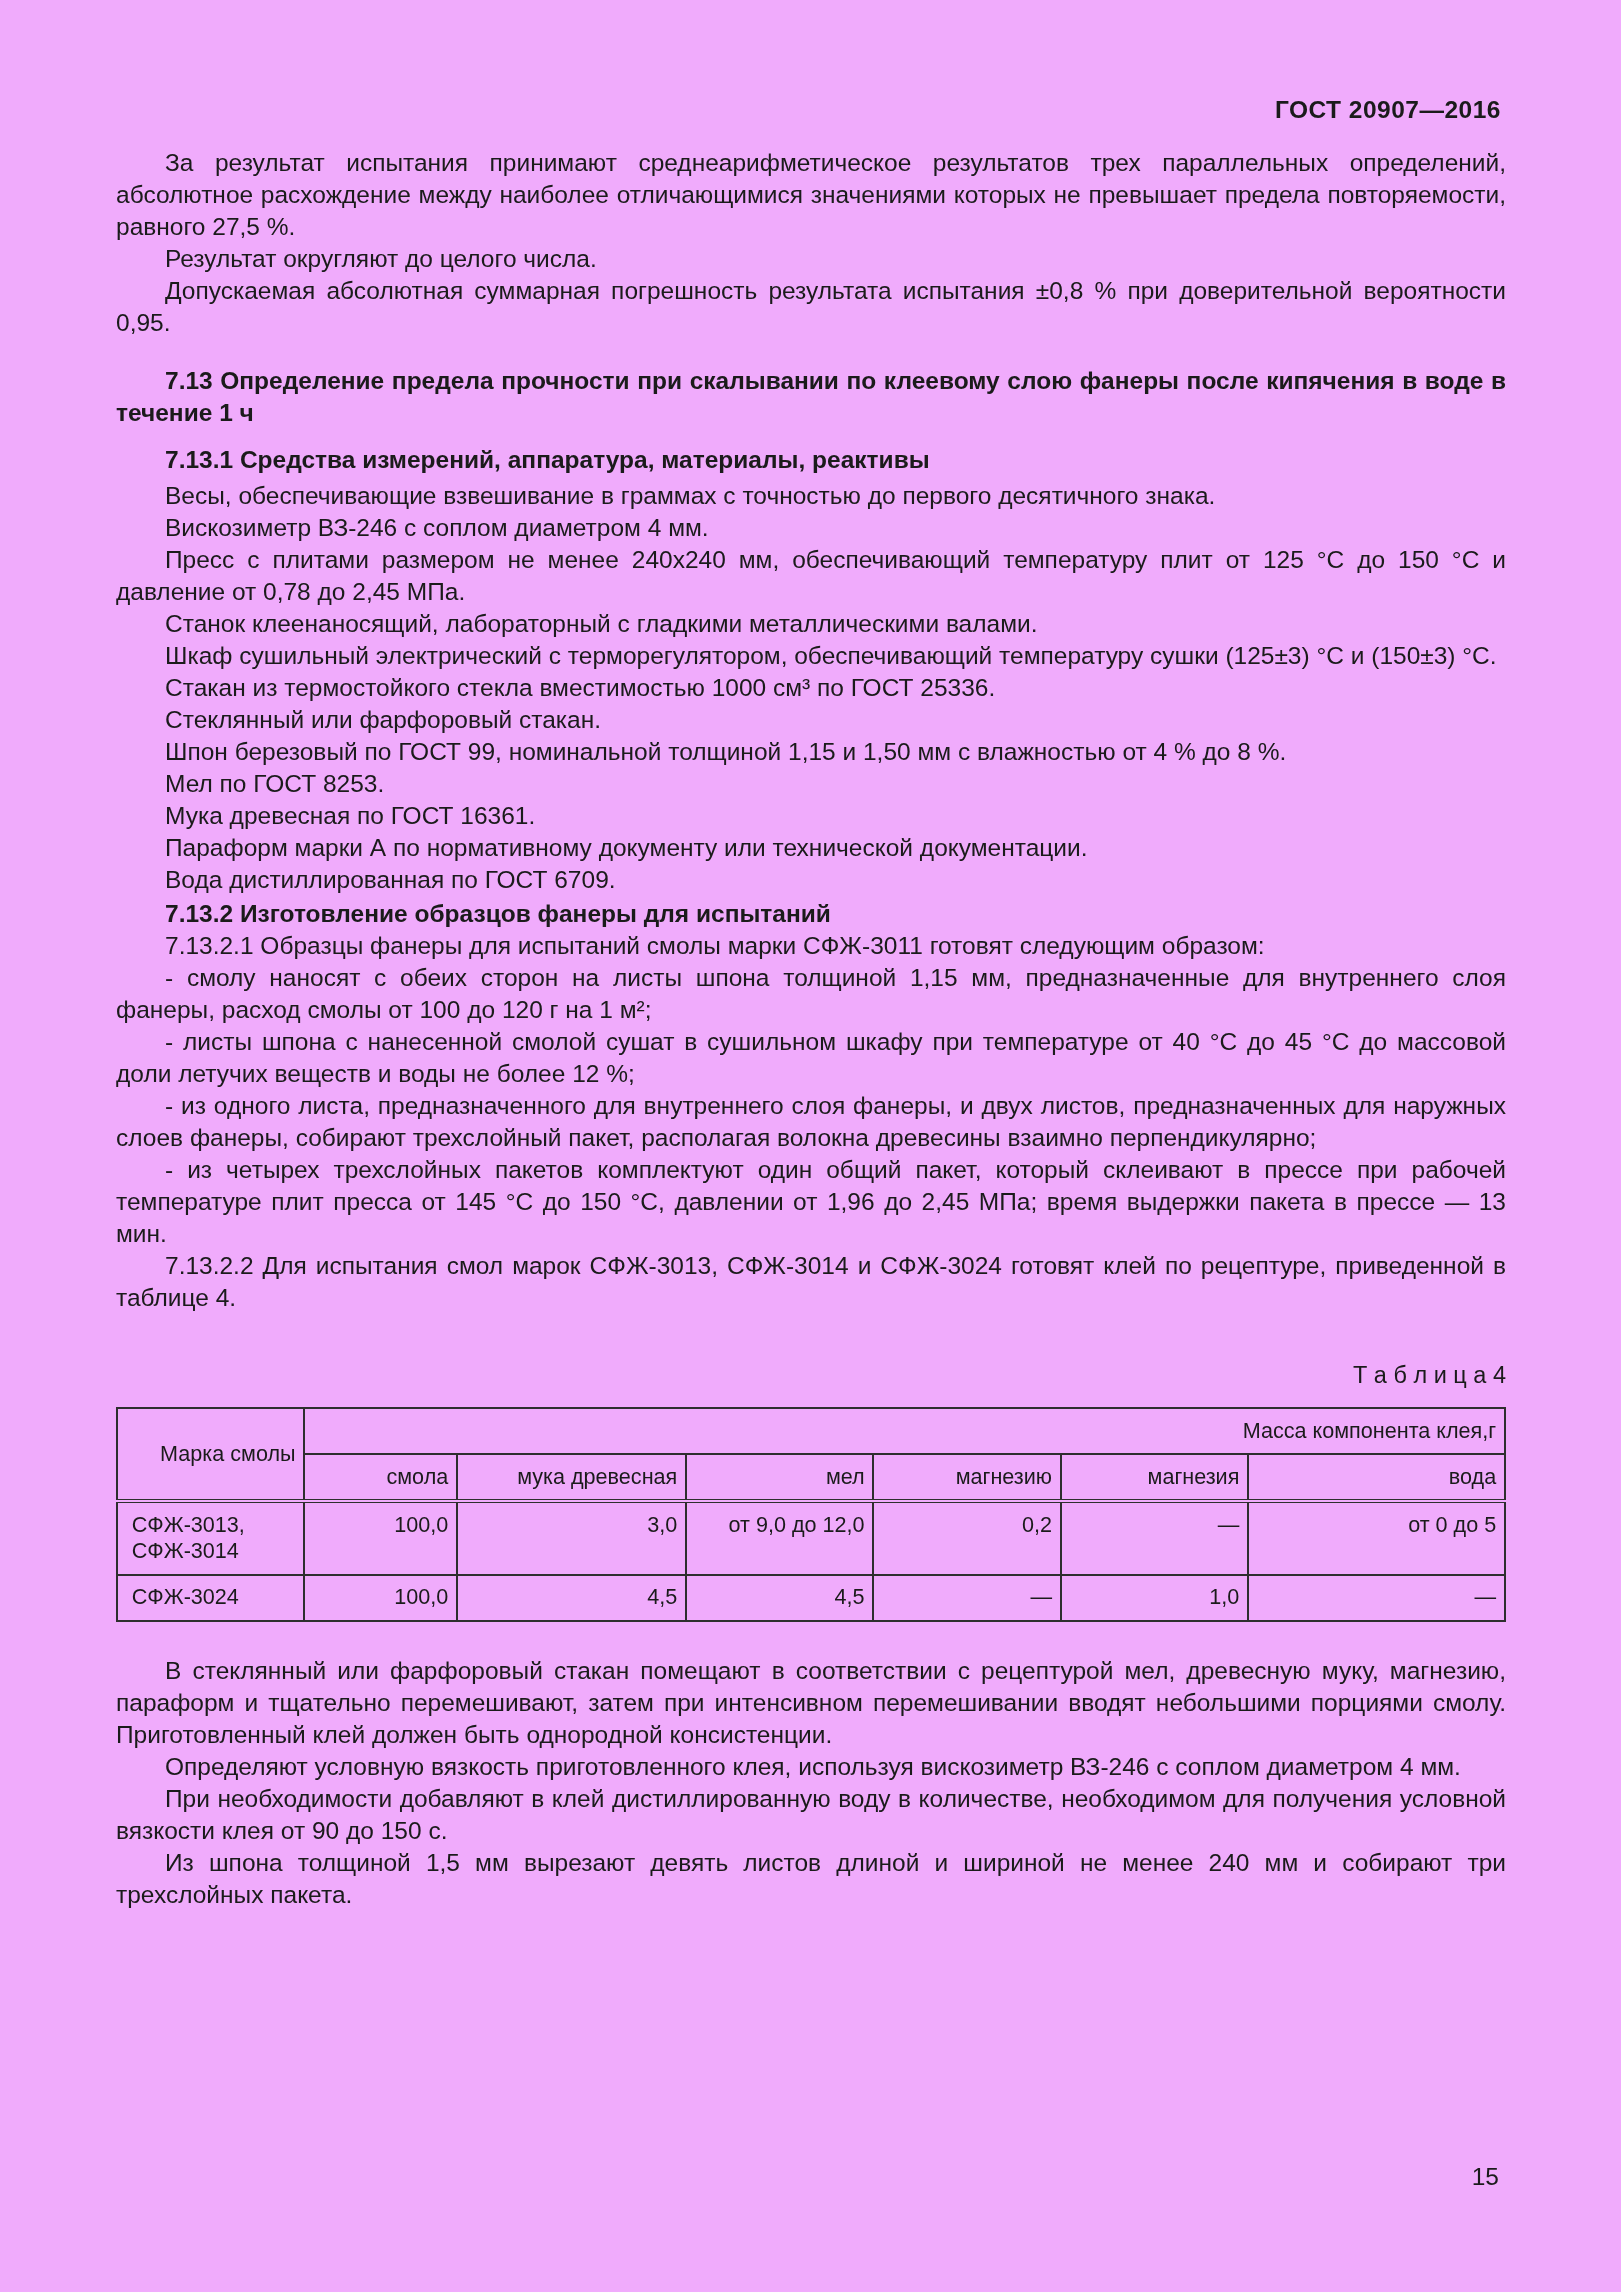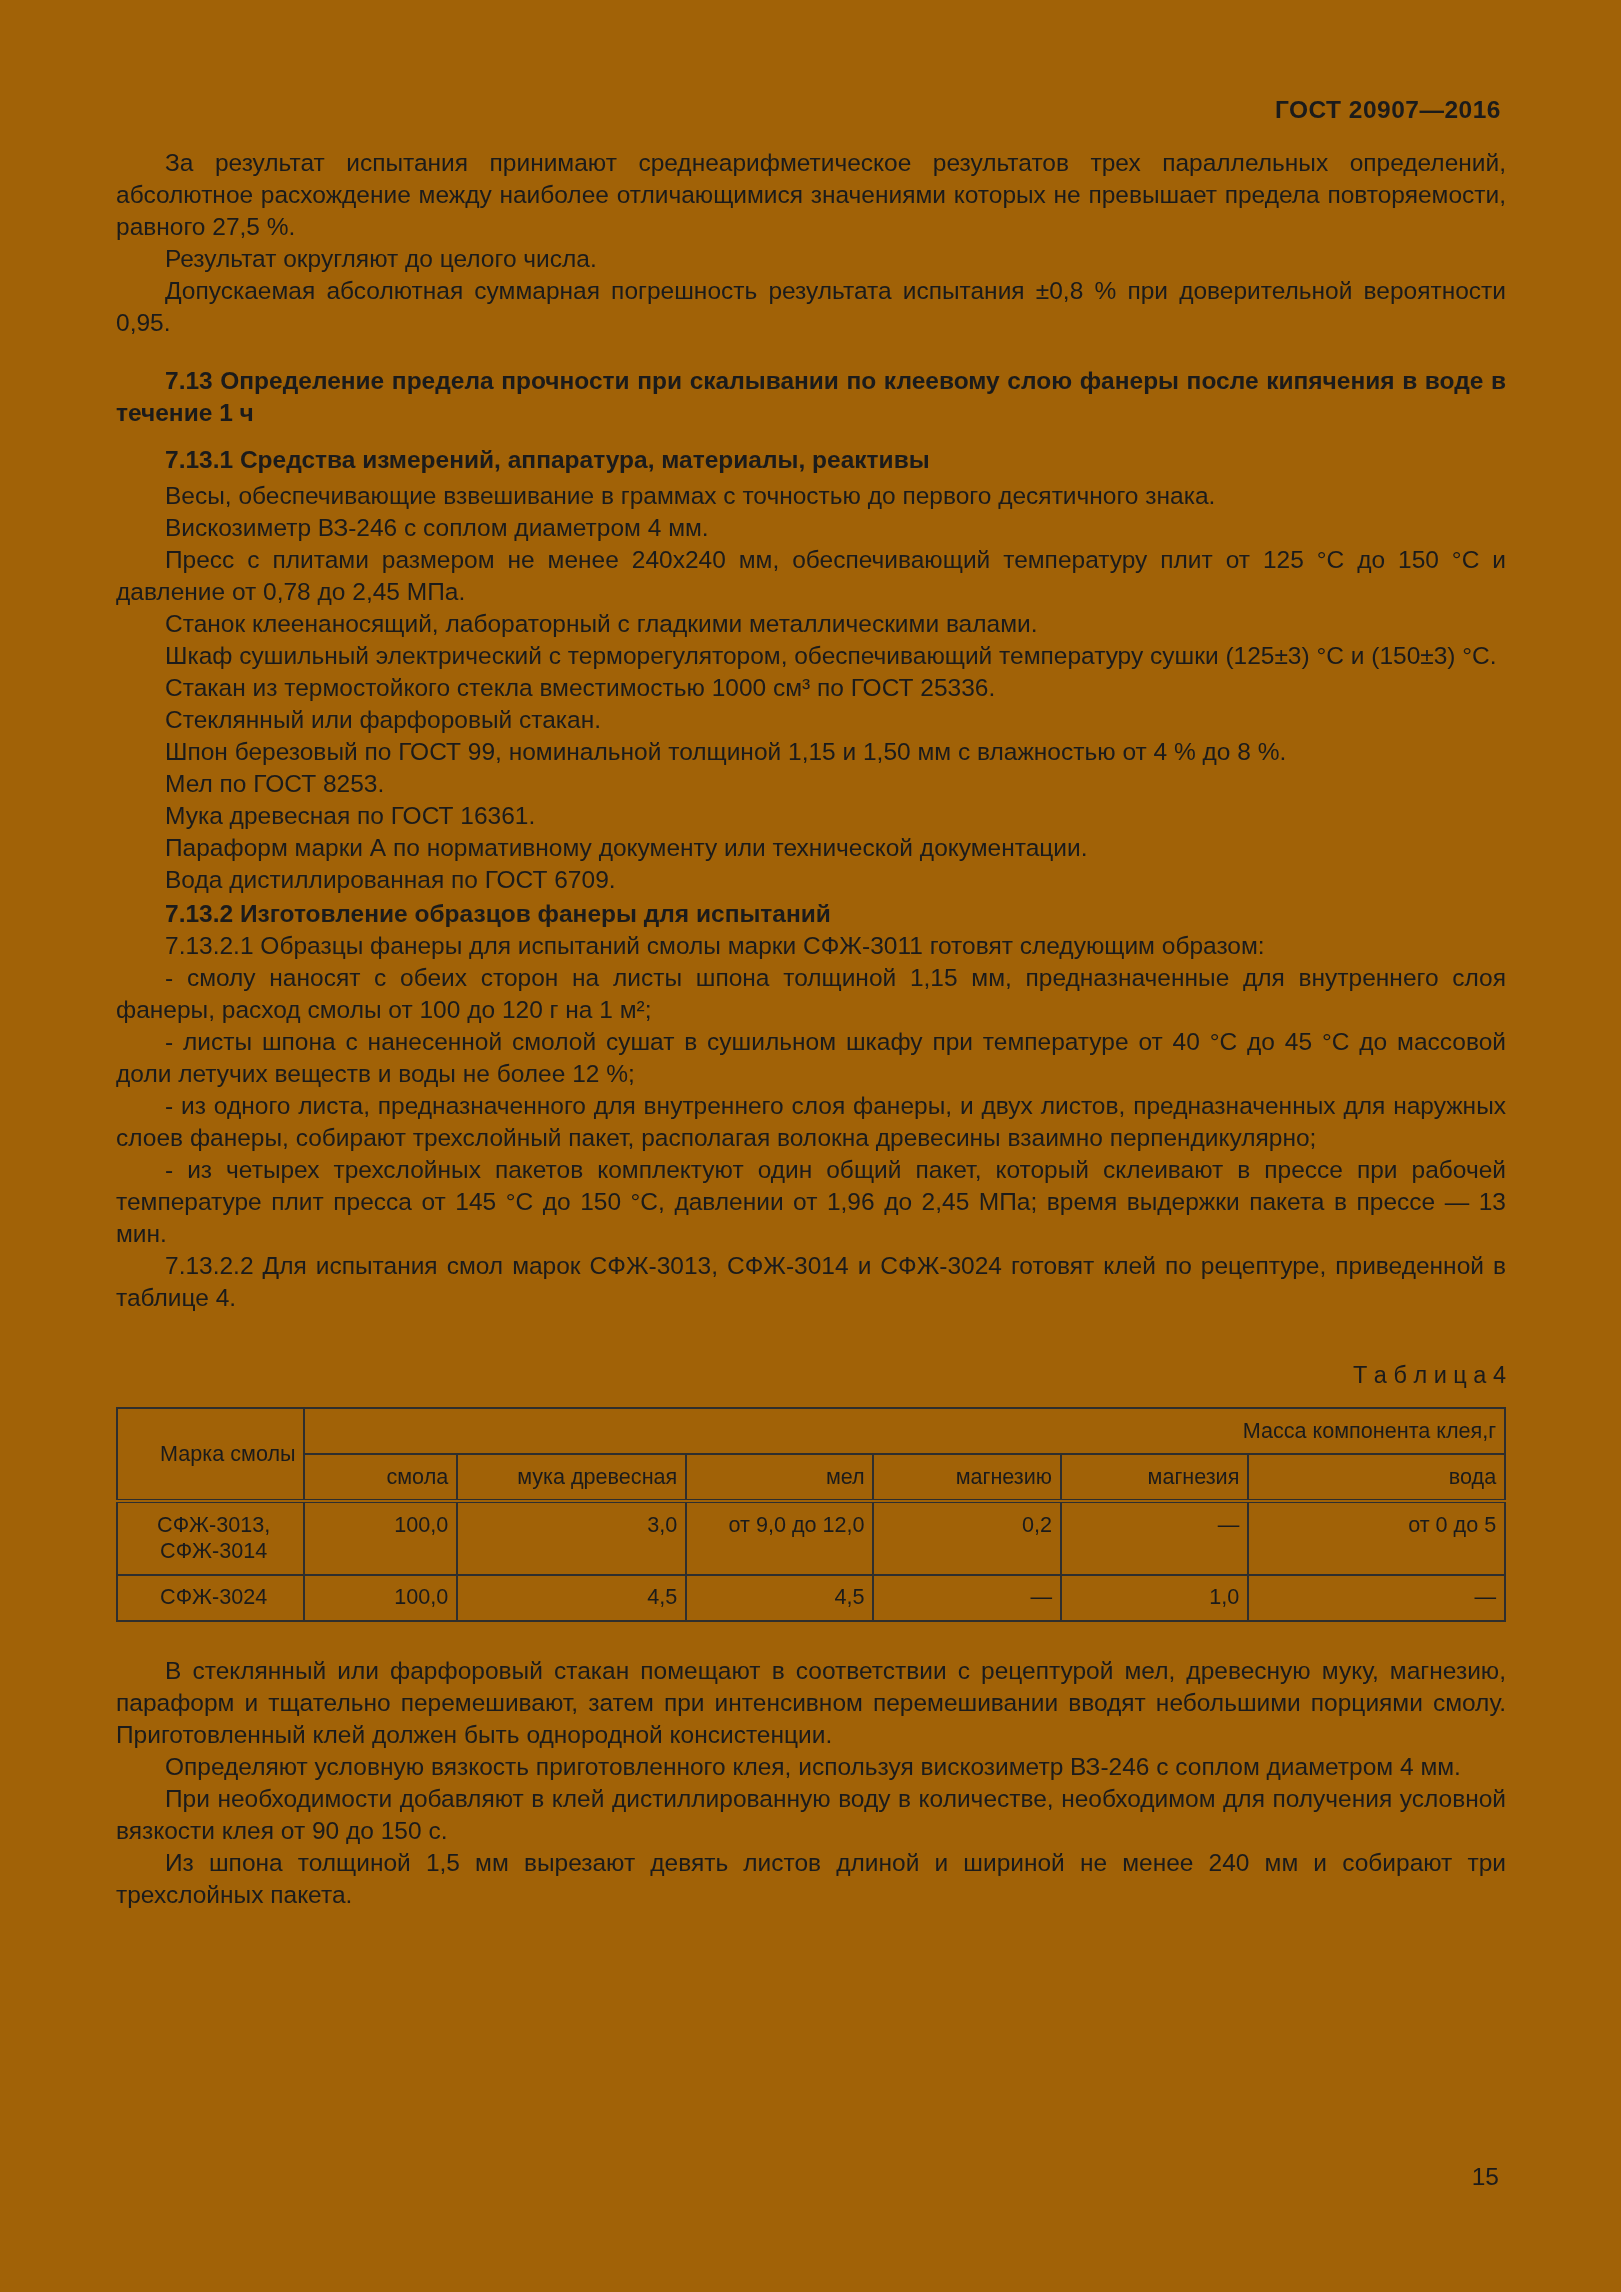--- a/index.html
+++ b/index.html
@@ -1,21 +1,21 @@
 <!DOCTYPE html>
 <html><head>
 <meta charset="utf-8">
 <style>
   * { margin:0; padding:0; box-sizing:border-box; }
   html,body { background:#ffffff; }
   body { font-family:"Liberation Sans", sans-serif; color:#1b1b1b; }
   .page {
     position:relative;
     width:1621px; height:2293px;
-    background:#a16207;
+    background:#f0abfc;
     overflow:hidden;
   }
   .doc-header {
     position:absolute; top:96px; right:120px;
     font-size:24.5px; font-weight:700; letter-spacing:0.5px;
   }
   .content {
     position:absolute; top:147px; left:116px; width:1390px;
     font-size:24.5px; line-height:32px;
     text-align:justify;
@@ -51,21 +51,21 @@
     vertical-align:middle;
     text-align:right;
   }
   table.tbl td.corner { vertical-align:middle;margin-top:8px; }
   table.tbl tr.sub-row td,
   table.tbl td.corner {
     border-bottom:4.9px double #2e2e2e;
   }
   table.tbl tr.data-row td { vertical-align:top; }
   table.tbl td.mark {
-    text-align:center; padding-left:13.7px;
+    text-align:left; padding-left:13.7px;
     white-space:pre-line;
   }
   .page-number {
     position:absolute; top:2115px; right:122px;
     font-size:24.5px;
     margin-top:48px;
   }
 </style>
 </head>
 <body>

